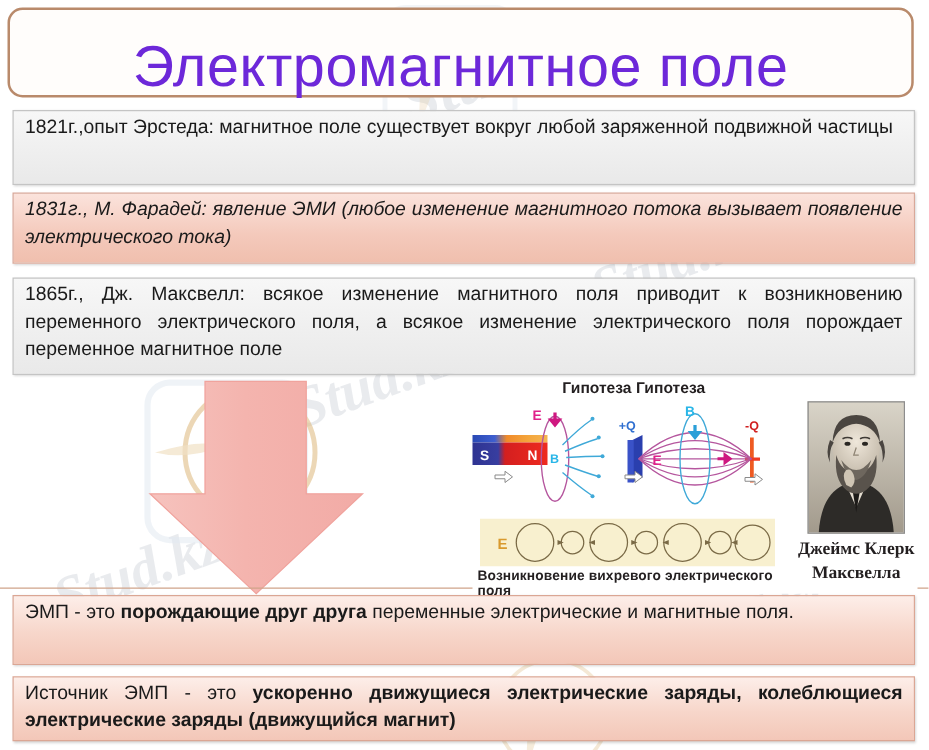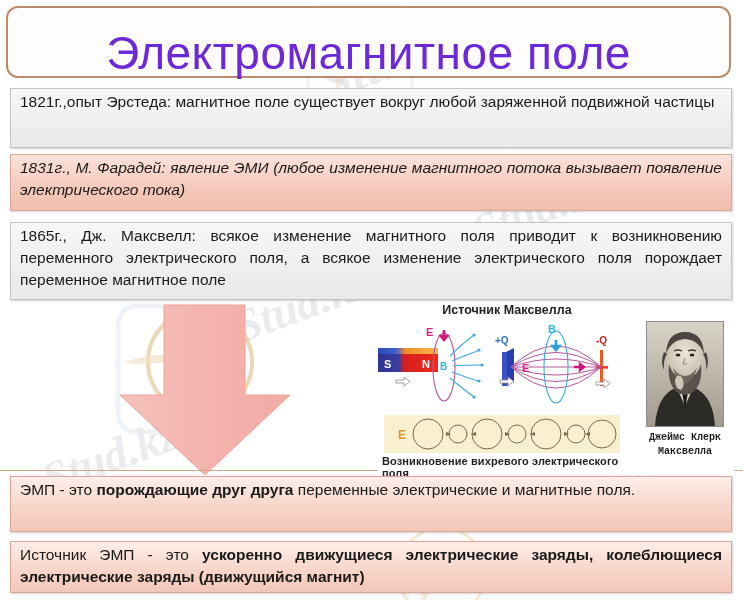--- a/index.html
+++ b/index.html
@@ -103,22 +103,22 @@
     position:absolute;left:258px;top:16px;width:98px;height:150px;
     background:#ffffff;
   }
   .portrait{
     position:absolute;left:10px;top:2px;width:76px;height:104px;
     border:1px solid #8d8d8d;overflow:hidden;background:#cfcabf;
   }
   .portrait svg{display:block;}
   .portrait-cap{
     position:absolute;left:0;top:112px;width:98px;text-align:center;
-    font-size:10px;font-weight:bold;line-height:1.35;color:#231f20;
-    font-family:Liberation Mono, monospace;
+    font-size:14px;font-weight:bold;line-height:1.35;color:#231f20;
+    font-family:Liberation Serif, serif;
   }
 
   
   .bottom-rule{position:absolute;left:0;top:470px;width:743px;height:1px;
                background:#cfa48a;}
 </style>
 </head>
 <body>
 
 <div class="slide">
@@ -174,21 +174,21 @@
         </linearGradient>
       </defs>
       <polygon points="46,2 127,2 127,92 172,92 87,172 2,92 46,92" fill="url(#agrad)" stroke="#f0a39d" stroke-width="1"></polygon>
     </svg>
   </div>
 
   <div class="bottom-rule"></div>
 
   <div class="illus">
 
-    <div class="illus-title">Источник Максвелла</div>
+    <div class="illus-title">Гипотеза Гипотеза</div>
 
     <svg class="diagram" viewBox="0 0 256 94">
 
       <defs>
         <linearGradient id="magtop" x1="0" y1="0" x2="1" y2="0">
           <stop offset="0%" stop-color="#1f3fa8"></stop>
           <stop offset="38%" stop-color="#3f5fd0"></stop>
           <stop offset="52%" stop-color="#f08a2a"></stop>
           <stop offset="78%" stop-color="#f4a63c"></stop>
           <stop offset="100%" stop-color="#f4b552"></stop>

